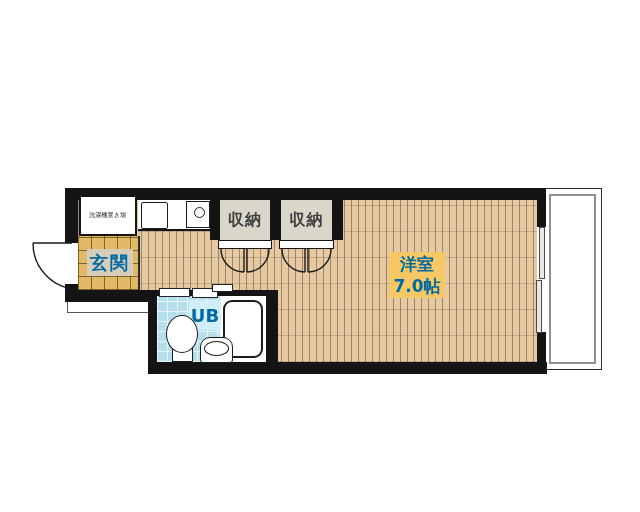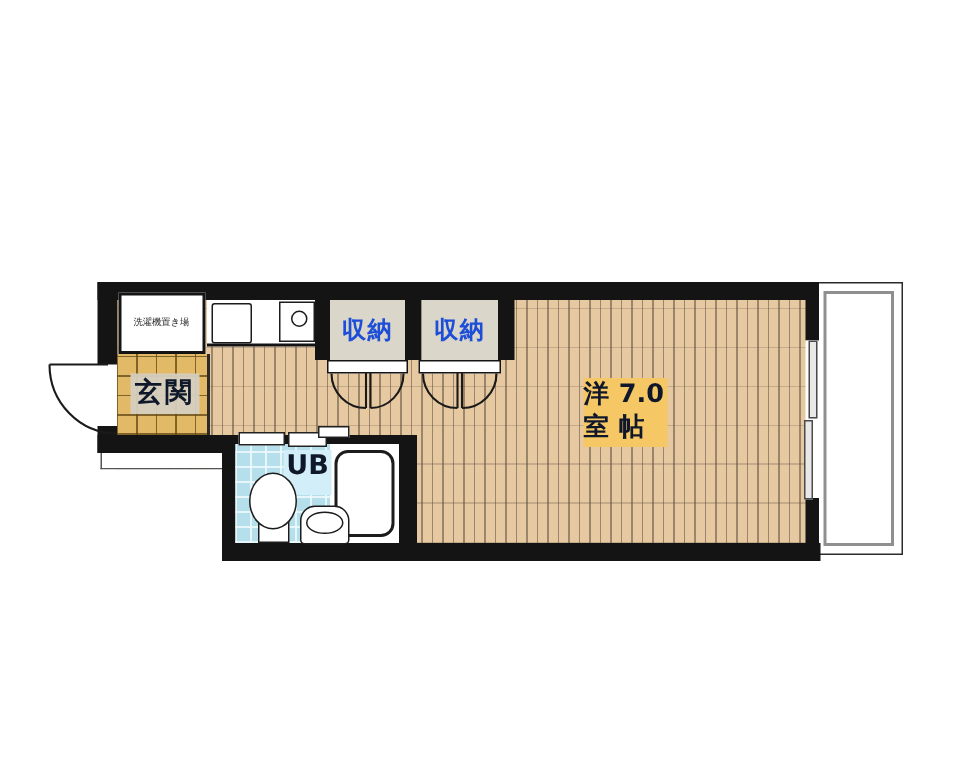--- a/index.html
+++ b/index.html
@@ -25,26 +25,26 @@
     border-right:2px solid #2a2a2a;
   }
   
   .bathtile{
     background-color:#b4dfeb;
     background-image:
       repeating-linear-gradient(90deg, rgba(235,248,252,0.9) 0 1px, transparent 1px 10px),
       repeating-linear-gradient(0deg, rgba(235,248,252,0.9) 0 1px, transparent 1px 10px);
   }
   .closet{background:#dad6ca;display:flex;align-items:center;justify-content:center;
-    font-size:16px;font-weight:600;color:#1d4ed8;letter-spacing:1px;}
+    font-size:16px;font-weight:600;color:#404040;letter-spacing:1px;}
   .track{background:#ffffff;border:1.5px solid #141414;}
   .doorseg{background:#ffffff;border:1px solid #222;}
-  .label-box{display:flex;align-items:flex-start;justify-content:center;color:#0f172a;}
+  .label-box{display:flex;align-items:center;justify-content:center;color:#0369a1;}
   #genkan-label{background:rgba(213,207,192,0.95);font-size:18px;font-weight:600;letter-spacing:2px;}
-  #room-label{background:#f6c765;flex-direction:row;font-size:17px;font-weight:600;line-height:22px;}
+  #room-label{background:#f6c765;flex-direction:column;font-size:17px;font-weight:600;line-height:22px;}
   #ub-label{background:#d2eef8;font-size:18px;font-weight:600;}
   #laundry-box{background:#ffffff;border:2px solid #141414;display:flex;align-items:center;justify-content:center;}
   #laundry-label{font-size:6.5px;color:#222;white-space:nowrap;transform:scale(0.95);}
   .fixture{background:#ffffff;border:1.8px solid #1c1c1c;}
   svg{position:absolute;left:0;top:0;pointer-events:none;}
   svg path, svg line{stroke:#1a1a1a;stroke-width:1.4;fill:none;}
 </style>
 </head>
 <body>
 

